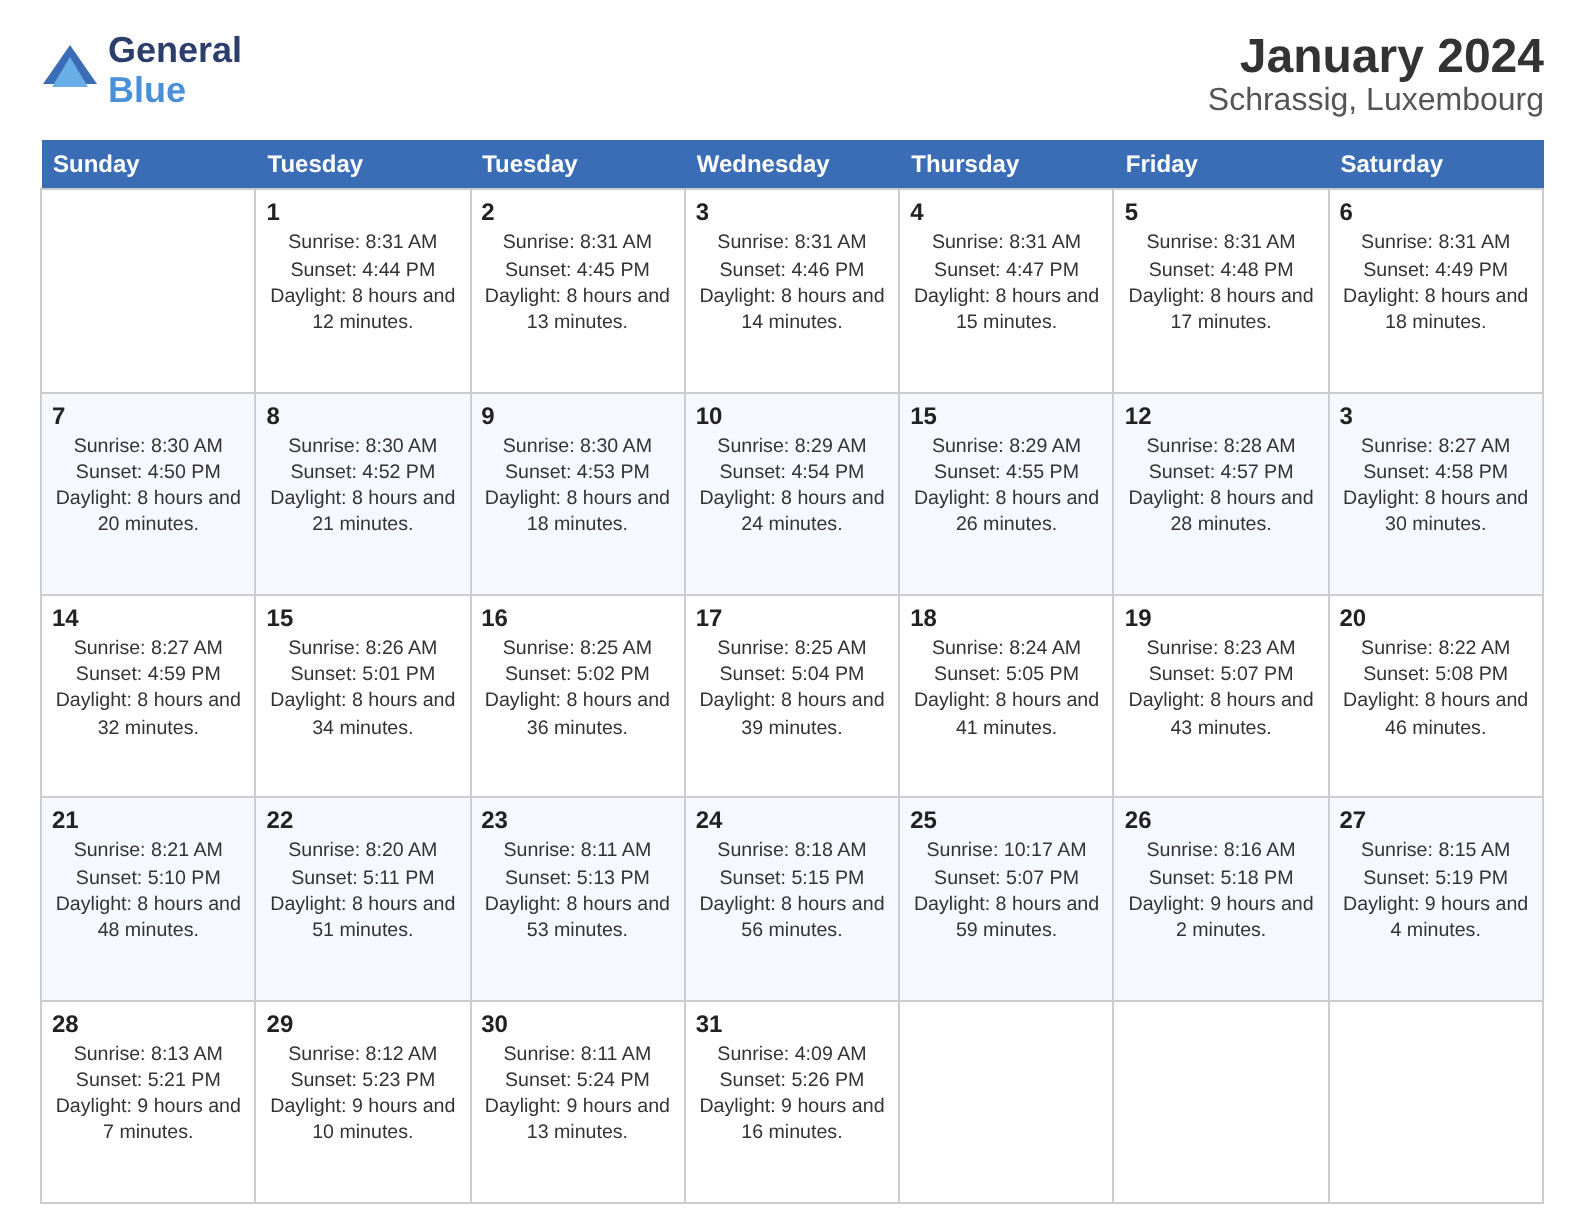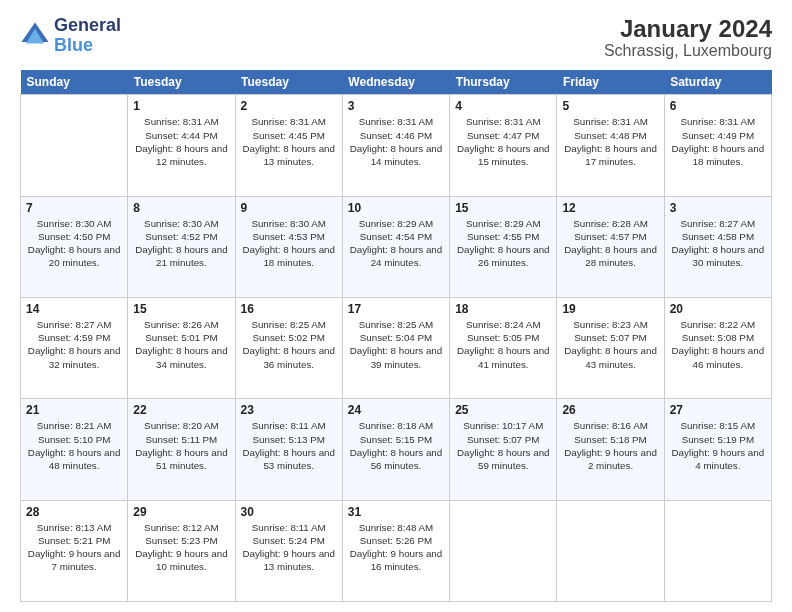--- a/index.html
+++ b/index.html
@@ -381,21 +381,21 @@
         <span class="day-num">30</span>
         <div class="day-detail">
           <span>Sunrise: 8:11 AM</span><br>
           <span>Sunset: 5:24 PM</span><br>
           <span>Daylight: 9 hours and 13 minutes.</span>
         </div>
       </td>
           <td>
         <span class="day-num">31</span>
         <div class="day-detail">
-          <span>Sunrise: 8:48 AM</span><br>
+          <span>Sunrise: 4:09 AM</span><br>
           <span>Sunset: 5:26 PM</span><br>
           <span>Daylight: 9 hours and 16 minutes.</span>
         </div>
       </td>
           <td class="empty-cell"></td>
           <td class="empty-cell"></td>
           <td class="empty-cell"></td>
         </tr>
       </tbody>
   </table>

